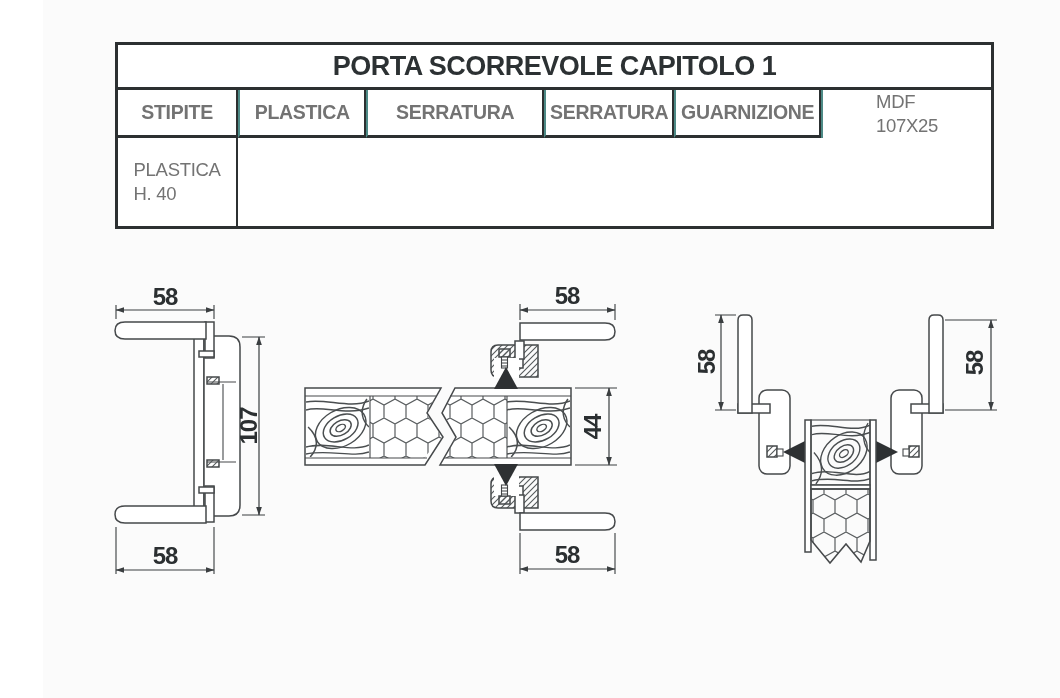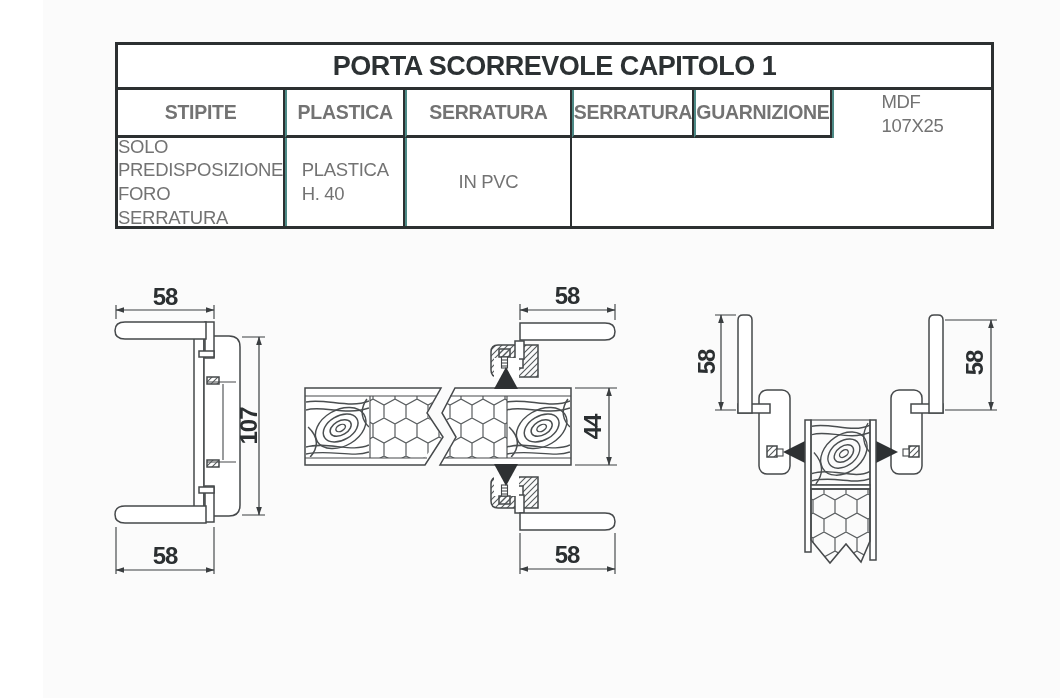--- a/index.html
+++ b/index.html
@@ -57,26 +57,22 @@
   <div class="spec-table">
     <div class="t-title">PORTA SCORREVOLE CAPITOLO 1</div>
     <div class="t-grid">
       <div class="t-head">STIPITE</div>
       <div class="t-head">PLASTICA</div>
       <div class="t-head">SERRATURA</div>
       <div class="t-head">SERRATURA</div>
       <div class="t-head">GUARNIZIONE</div>
       <div class="t-val">MDF
 107X25</div>
-      <div class="t-val">SOLO
-PREDISPOSIZIONE
-FORO SERRATURA</div>
       <div class="t-val">PLASTICA
 H. 40</div>
-      <div class="t-val">IN PVC</div>
     </div>
   </div>
 
   <svg class="drawings" viewBox="0 0 1060 698" xmlns="http://www.w3.org/2000/svg">
     <defs>
       <pattern id="hatch" width="6" height="6" patternUnits="userSpaceOnUse">
         <path d="M-1,7 L7,-1 M-1,1 L1,-1 M5,7 L7,5" stroke="#55595b" stroke-width="1.1" fill="none"></path>
       </pattern>
       <pattern id="hex" width="22" height="38" patternUnits="userSpaceOnUse">
         <path d="M11,0 L22,6 L22,19 L11,25 L0,19 L0,6 Z M11,25 L11,38" fill="none" stroke="#595d5f" stroke-width="1.2"></path>

